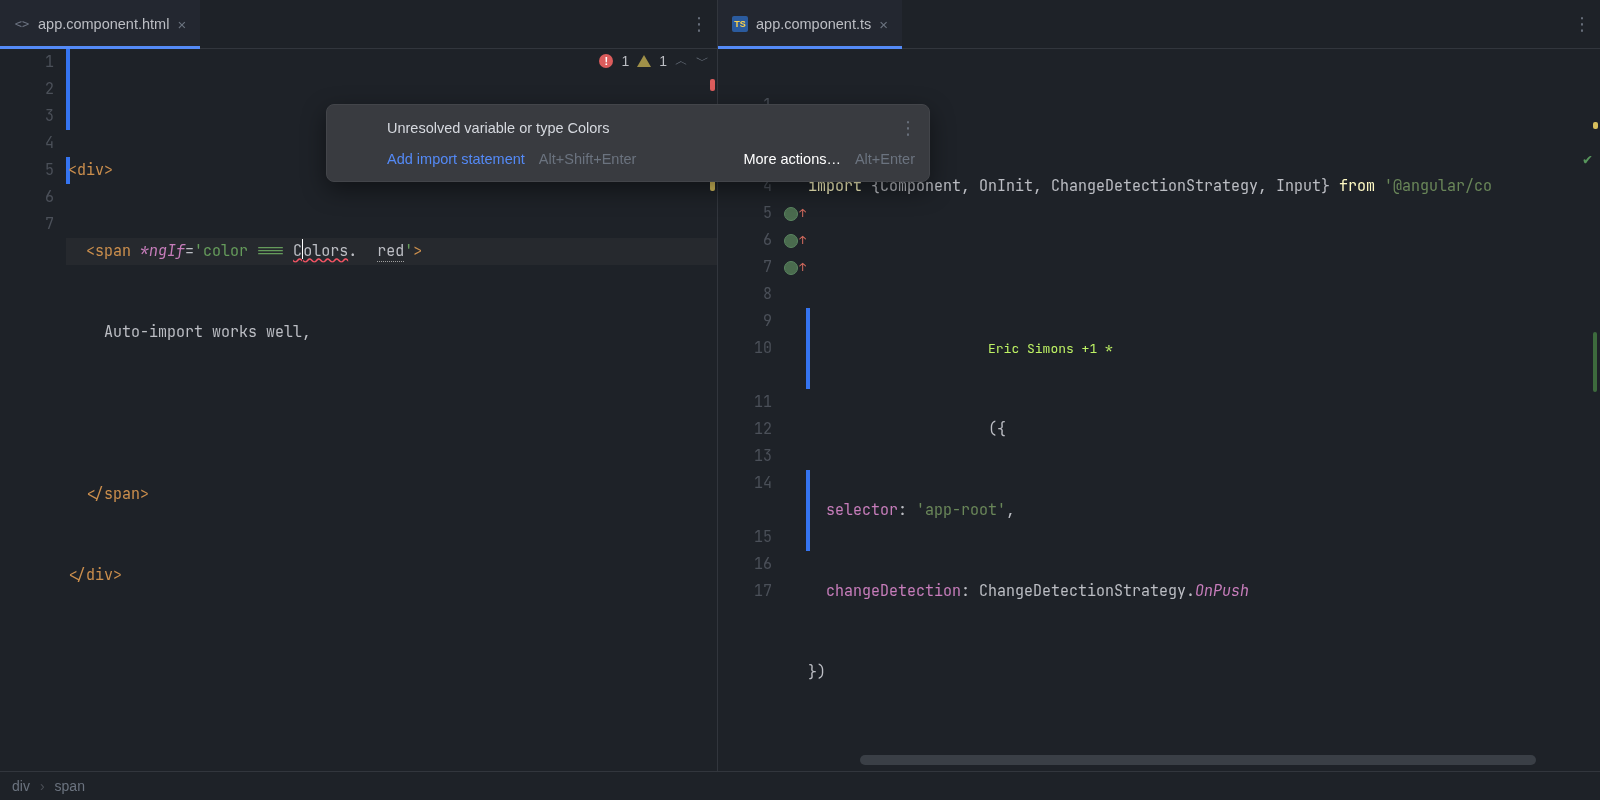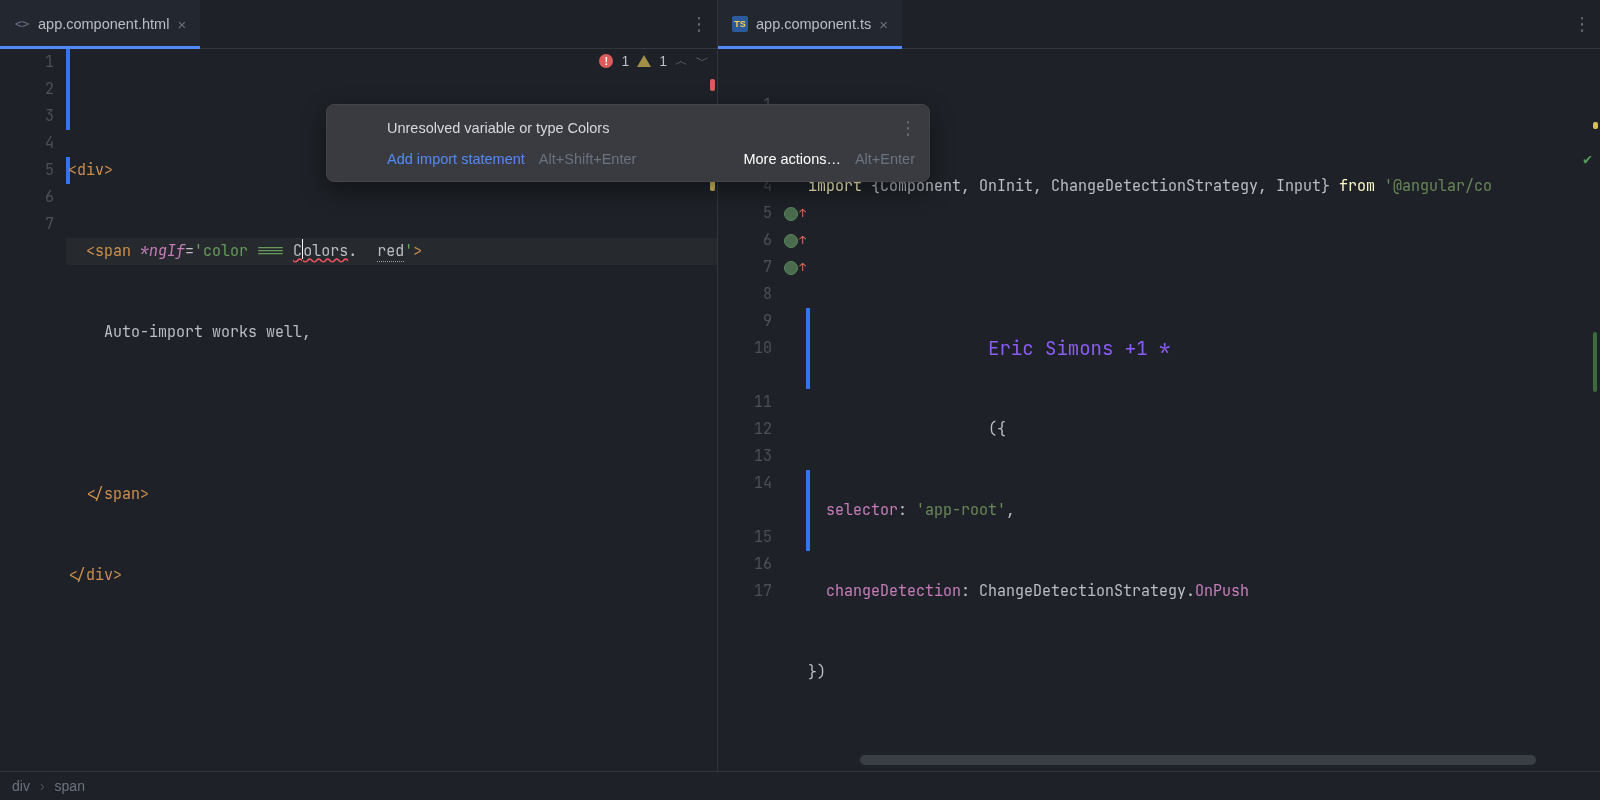--- a/index.html
+++ b/index.html
@@ -86,21 +86,21 @@
   .tagp{color:var(--yellow);}
   .tagn{color:var(--yellow);}
   .dirv{color:var(--purple);font-style:italic;}
   .str{color:#659b5b;margin-top:20px;}
   .str2{color:#6a8759;}
   .kw{color:#fef9c3;}
   .prop{color:#c77dbb;}
   .identifier{color:var(--text);}
   .err-underline{text-decoration:underline wavy var(--error-red);text-decoration-skip-ink:none;}
   .warn-underline{border-bottom:1px dotted #a0a0a0;margin-left:20px;}
-  .inlay{color:#8b5cf6;font-size:19px;}
+  .inlay{color:#bef264;font-size:13px;}
   .hscroll{position:absolute;bottom:6px;left:54px;right:64px;height:10px;background:#3a3f46;border-radius:5px;}
   .check-icon{color:#57965c;font-size:15px;position:absolute;right:8px;top:54px;}
 </style>
 </head>
 <body>
 
 <div class="root">
 <div class="split">
 
   <div class="pane left">
@@ -220,21 +220,21 @@
       <div class="code">
         <div class="cbar">
           <div class="cbar-seg" style="top:216px;height:81px;"></div>
           <div class="cbar-seg" style="top:378px;height:81px;"></div>
         </div>
         <div class="codeline"><span class="kw">import </span><span>{</span><span class="identifier">Component, OnInit, ChangeDetectionStrategy, Input</span><span>} </span><span class="kw">from </span><span class="str2">'@angular/co</span></div>
         <div class="codeline"></div>
         <div class="codeline">                    <span class="inlay">Eric Simons +1 *</span></div>
         <div class="codeline">                    <span>({</span></div>
         <div class="codeline">  <span class="prop">selector</span><span>: </span><span class="str2">'app-root'</span><span>,</span></div>
-        <div class="codeline">  <span class="prop">changeDetection</span><span>: </span><span class="identifier">ChangeDetectionStrategy.</span><span class="prop" style="">OnPush</span></div>
+        <div class="codeline">  <span class="prop">changeDetection</span><span>: </span><span class="identifier">ChangeDetectionStrategy.</span><span class="prop" style="font-style:italic;">OnPush</span></div>
         <div class="codeline"><span>})</span></div>
         
         
         
         
         
         
         
         
         

